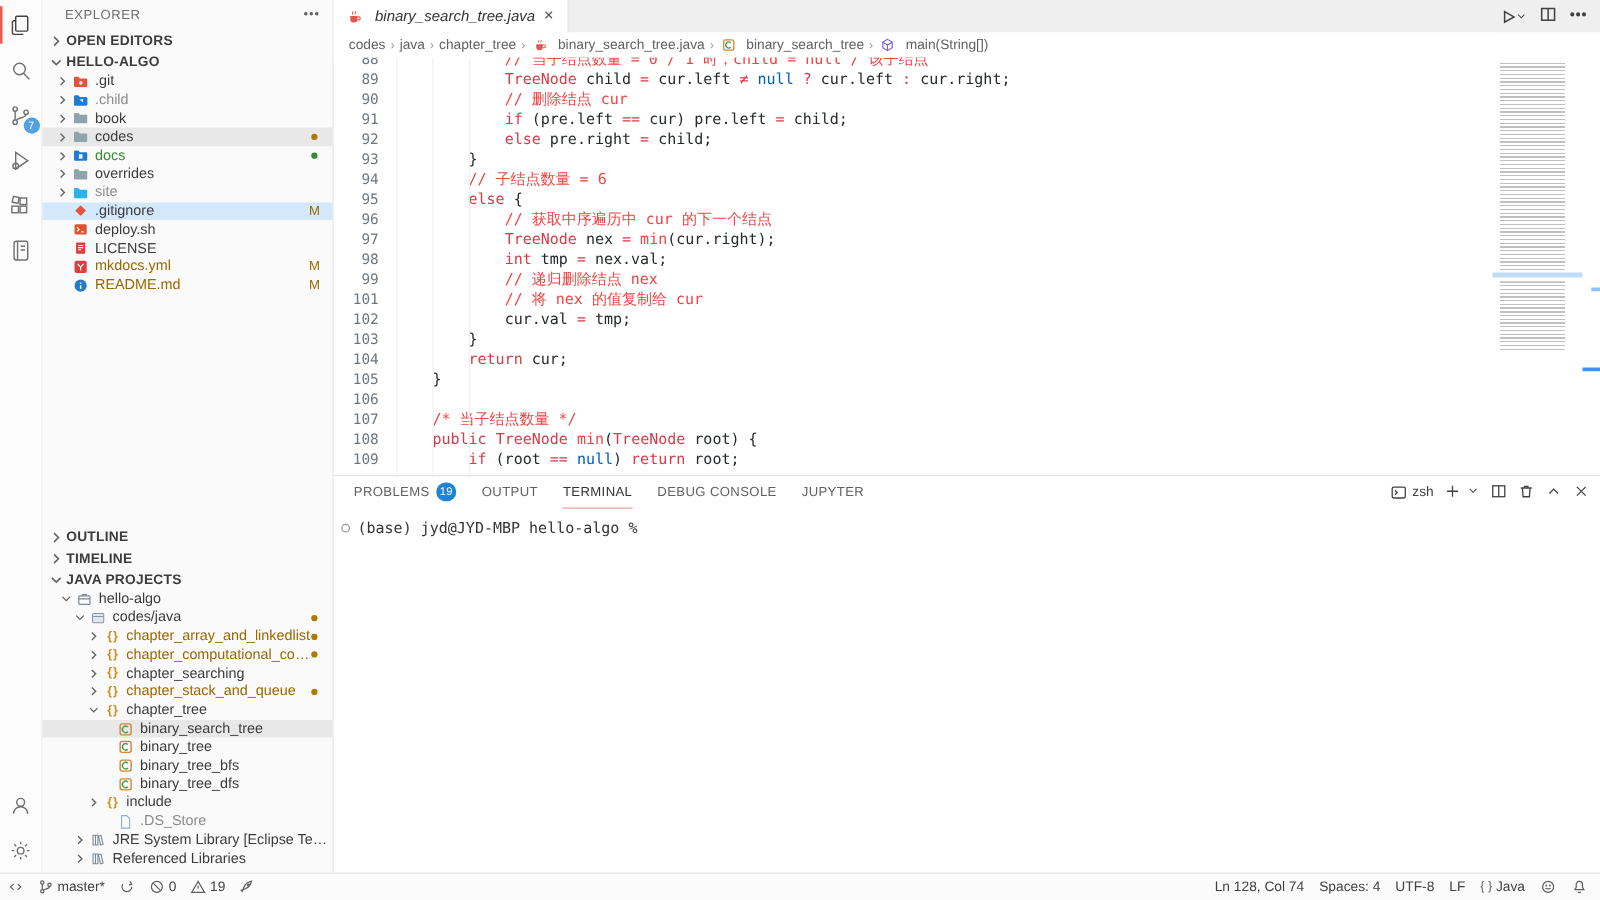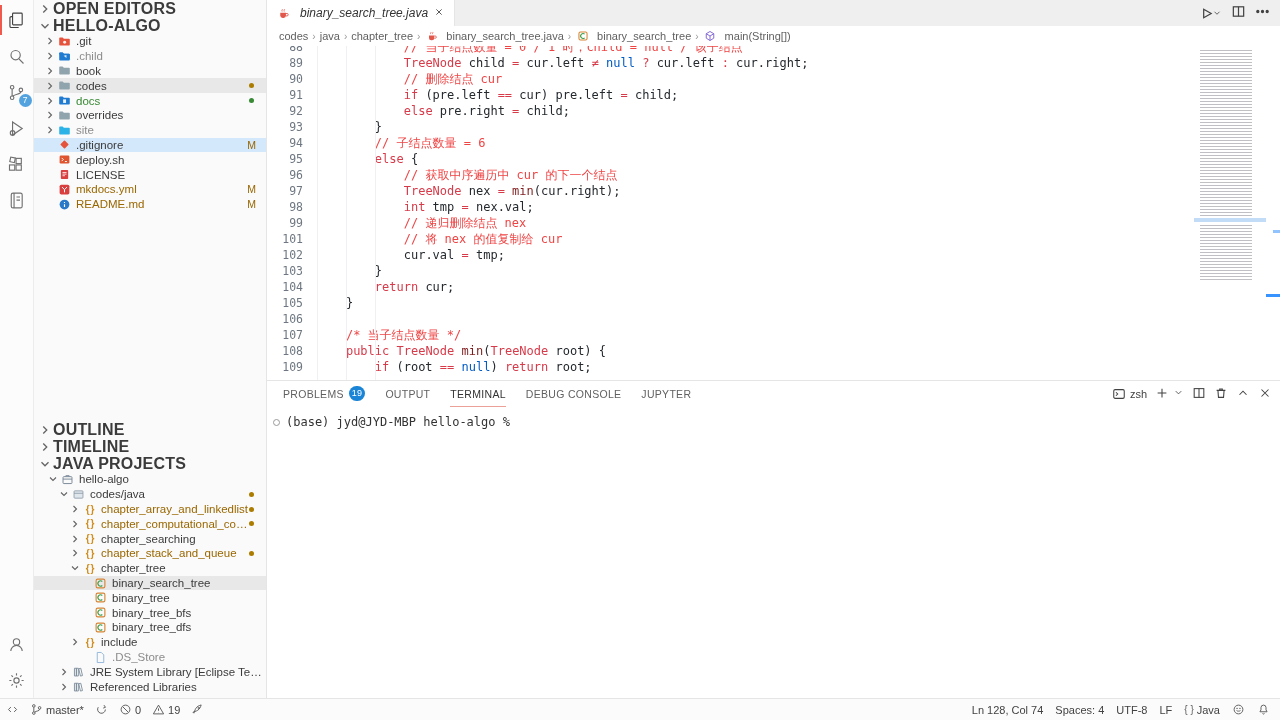--- a/index.html
+++ b/index.html
@@ -15,21 +15,21 @@
   .ab-icon.active::before { content:""; position:absolute; left:0; top:3px; bottom:3px; width:2px; background:#ee5b4e; }
   .ab-icon svg { width:21px; height:21px; stroke:#424242; fill:none; stroke-width:1.3; }
   .ab-badge { position:absolute; right:2px; bottom:3px; min-width:13px; height:13px; border-radius:7px; background:#1a85d6; color:#fff; font-size:8.5px; line-height:13px; text-align:center; padding:0 2px; }
   #ab-spacer { flex:1; }
 
   
   #sidebar { width:233px; background:#fafafa; border-right:1px solid #e5e5e5; display:flex; flex-direction:column; font-size:11.5px; min-height:0; }
   #sidebar-header { height:24px; display:flex; align-items:center; justify-content:space-between; padding:0 10px 0 18px; flex:none; }
   #sidebar-title { font-size:10.5px; letter-spacing:.4px; color:#6f6f6f; }
   .more-dots svg { width:14px; height:14px; stroke:#616161; fill:#616161; }
-  .section-header { height:17px; display:flex; align-items:center; font-weight:bold; font-size:16px; color:#3b3b3b; cursor:pointer; flex:none; letter-spacing:.2px; }
+  .section-header { height:17px; display:flex; align-items:center; font-weight:bold; font-size:11px; color:#3b3b3b; cursor:pointer; flex:none; letter-spacing:.2px; }
   .section-header .chev { width:14px; height:14px; margin:0 1px 0 4px; flex:none; }
   .chev svg { width:14px; height:14px; stroke:#646464; fill:none; stroke-width:1.5; }
   .tree { flex:none; }
   .row { height:14.8px; display:flex; align-items:center; cursor:pointer; white-space:nowrap; }
   .row.sel { background:#d4e8fb; }
   .row.hov { background:#e8e8e8; }
   .row .chev { width:13px; height:13px; flex:none; display:flex; align-items:center; }
   .row .chev svg { width:12px; height:12px; }
   .ticon { width:15px; height:13px; flex:none; display:flex; align-items:center; justify-content:center; margin-right:4px; }
   .ticon svg { width:13px; height:13px; }
@@ -52,21 +52,21 @@
   #breadcrumbs { height:20px; display:flex; align-items:center; padding-left:12px; font-size:11px; color:#616161; gap:2px; flex:none; background:#fff; }
   .crumb { display:flex; align-items:center; gap:3px; cursor:pointer; }
   .crumb-sep { color:#9a9a9a; margin:0 2px; font-size:10px; }
   .crumb svg { width:12px; height:12px; }
 
   #code-wrap { flex:1; position:relative; overflow:hidden; font-family:"DejaVu Sans Mono",monospace; font-size:12px; }
   #code-scroll { margin-top:-7px; }
   .code-line { height:16px; line-height:16px; display:flex; white-space:pre; }
   .ln { width:36px; text-align:right; color:#6e7781; flex:none; font-size:11.5px; }
   .lt { padding-left:14px; }
-  .tok-kw { color:#d73a49; } .tok-fn { color:#7f1d1d; } .tok-cn { color:#005cc5; } .tok-cm { color:#ef4444; } .tok-tx { color:#24292e; }
+  .tok-kw { color:#d73a49; } .tok-fn { color:#ef4444; } .tok-cn { color:#005cc5; } .tok-cm { color:#ef4444; } .tok-tx { color:#24292e; }
   .guide { position:absolute; top:0; bottom:0; width:1px; background:#eef0f3; }
   #minimap { position:absolute; top:0; right:14px; width:72px; bottom:0; background:#fff; }
   .mm-stripes { position:absolute; left:6px; width:52px; background-image:repeating-linear-gradient(to bottom, rgba(90,90,100,.38) 0 1px, transparent 1px 3px); }
   .mm-sel { position:absolute; left:0; right:0; height:4px; background:#b3d3f5; opacity:.8; }
   #overview { position:absolute; top:0; right:0; width:14px; bottom:0; }
   .ov-mark { position:absolute; background:#3794ff; }
 
   
   #panel { flex:1; border-top:1px solid #e5e5e5; display:flex; flex-direction:column; background:#fff; min-height:0; }
   #panel-header { height:26px; display:flex; align-items:center; padding:0 8px 0 16px; flex:none; }
@@ -146,20 +146,30 @@
         </div>
         <div class="ab-icon">
           <svg viewBox="0 0 24 24">
             <circle cx="12" cy="12" r="3"></circle>
             <path d="M12 3.8v2.4M12 17.8v2.4M3.8 12h2.4M17.8 12h2.4M6.2 6.2l1.7 1.7M16.1 16.1l1.7 1.7M17.8 6.2l-1.7 1.7M7.9 16.1l-1.7 1.7"></path>
           </svg>
         </div>
       </div>
 
     <div id="sidebar">
+      <div id="sidebar-header">
+        <span id="sidebar-title">EXPLORER</span>
+        <span class="more-dots">
+          <svg viewBox="0 0 16 16">
+              <circle cx="3" cy="8" r="1.1"></circle>
+              <circle cx="8" cy="8" r="1.1"></circle>
+              <circle cx="13" cy="8" r="1.1"></circle>
+            </svg>
+        </span>
+      </div>
       <div class="section-header">
         <span class="chev"><svg viewBox="0 0 16 16">
               <path d="M6 4l4 4-4 4"></path>
             </svg></span>
         <span>OPEN EDITORS</span>
       </div>
       <div class="section-header">
         <span class="chev"><svg viewBox="0 0 16 16">
               <path d="M4 6l4 4 4-4"></path>
             </svg></span>

